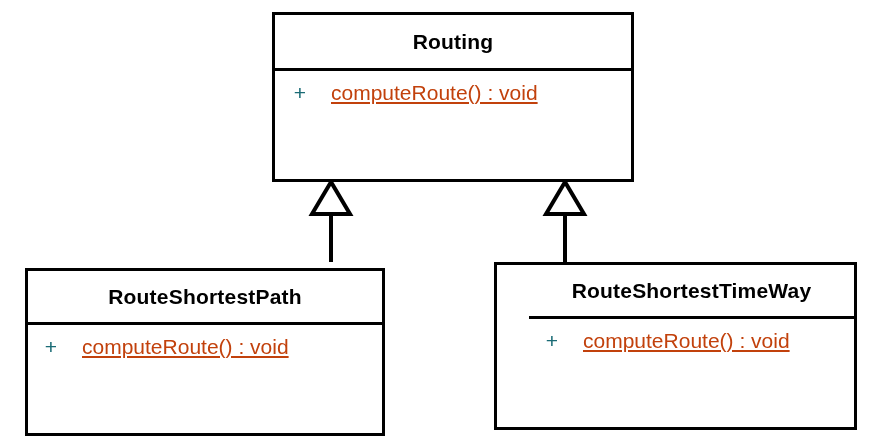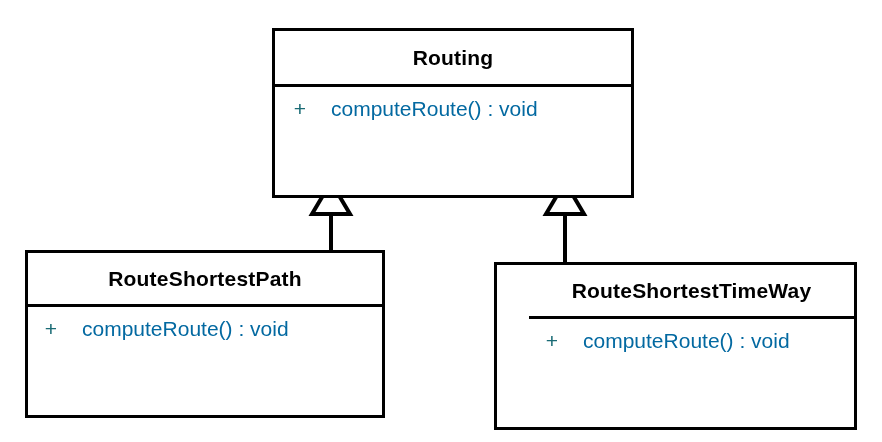--- a/index.html
+++ b/index.html
@@ -62,41 +62,41 @@
     white-space: nowrap;
     font-family: "Liberation Sans", sans-serif;
     color: #1a6b75;
   }
   .member-visibility {
     display: inline-block;
     text-align: center;
     color: #1a6b75;
   }
   .member-signature {
-    color: #0369a1;
+    color: #c2410c;
+    text-decoration: underline;
   }
 
   
   #class-routing {
     left: 272px;
     top: 12px;
     width: 362px;
     height: 170px;
-    margin-top: 16px;
   }
   #class-routing .class-title-compartment { height: 56px; }
   #class-routing .class-title { font-size: 21px; }
   #class-routing .member-row { font-size: 21px; padding-left: 14px; }
   #class-routing .member-visibility { width: 22px; }
   #class-routing .member-signature { margin-left: 20px; }
 
   
   #class-routeshortestpath {
     left: 25px;
-    top: 250px;
+    top: 268px;
     width: 360px;
     height: 168px;
   }
   #class-routeshortestpath .class-title-compartment { height: 54px; }
   #class-routeshortestpath .class-title { font-size: 21px; }
   #class-routeshortestpath .member-row { font-size: 21px; padding-left: 12px; }
   #class-routeshortestpath .member-visibility { width: 22px; }
   #class-routeshortestpath .member-signature { margin-left: 20px; }
 
   

